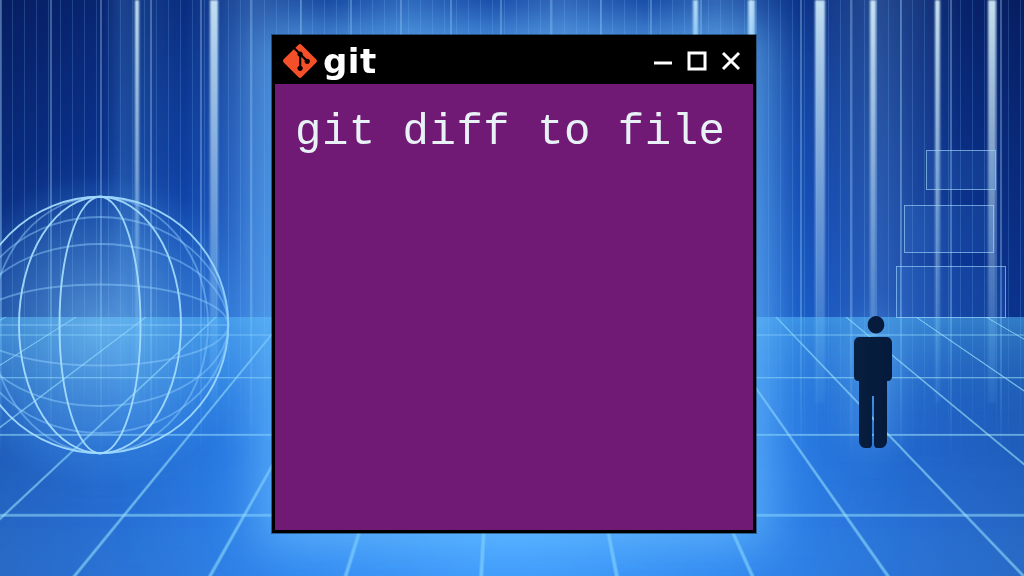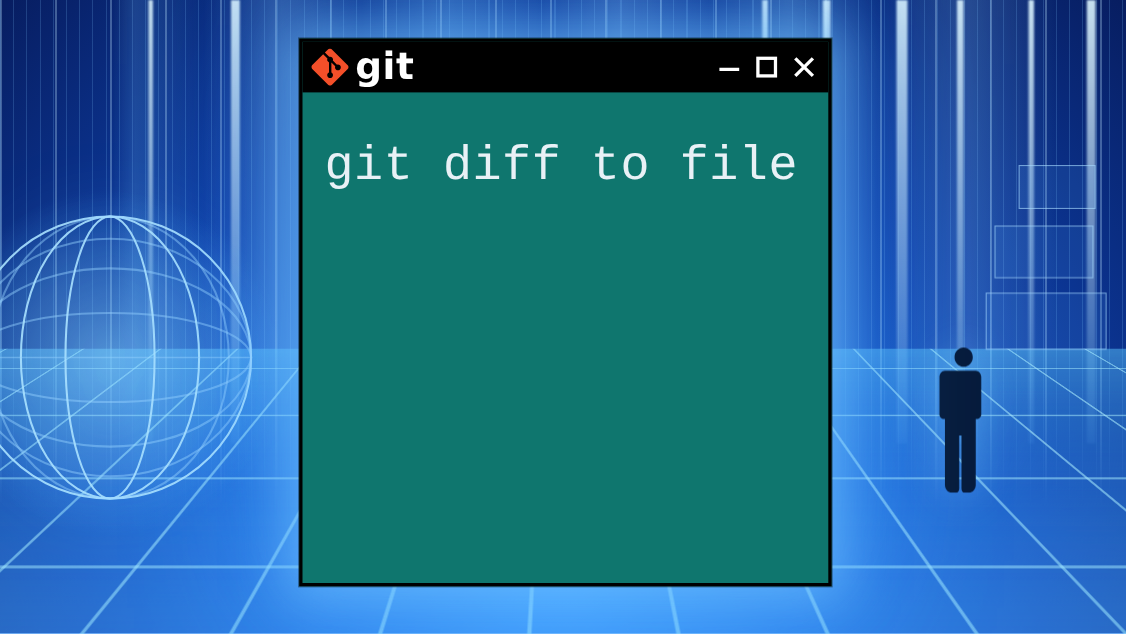--- a/index.html
+++ b/index.html
@@ -112,21 +112,21 @@
     .p2 { right: 30px; top: 205px; width: 90px; height: 48px; }
     .p3 { right: 18px; top: 266px; width: 110px; height: 52px; }
 
     
     .window {
       position: absolute;
       left: 272px;
       top: 35px;
       width: 484px;
       height: 498px;
-      background: #0f766e;
+      background: #701a75;
       border: 3px solid #000;
       box-shadow:
         0 0 0 1px rgba(0,0,0,0.4),
         0 0 42px 12px rgba(120,200,255,0.55),
         0 0 120px 20px rgba(80,170,255,0.35);
     }
 
     .titlebar {
       height: 46px;
       background: #000;
@@ -166,21 +166,20 @@
       display: flex;
       align-items: center;
       justify-content: center;
       cursor: pointer;
     }
     .ctrl svg { display: block; }
     .ctrl svg * { stroke: #fff; stroke-width: 3; fill: none; }
 
     .term-body {
       padding: 24px 20px;
-      margin-top: 20px;
     }
 
     .command {
       color: #e8f1f6;
       font-family: "Courier New", Courier, monospace;
       font-size: 44px;
       line-height: 1.12;
       white-space: pre-wrap;
       word-break: break-word;
       letter-spacing: 0.5px;

